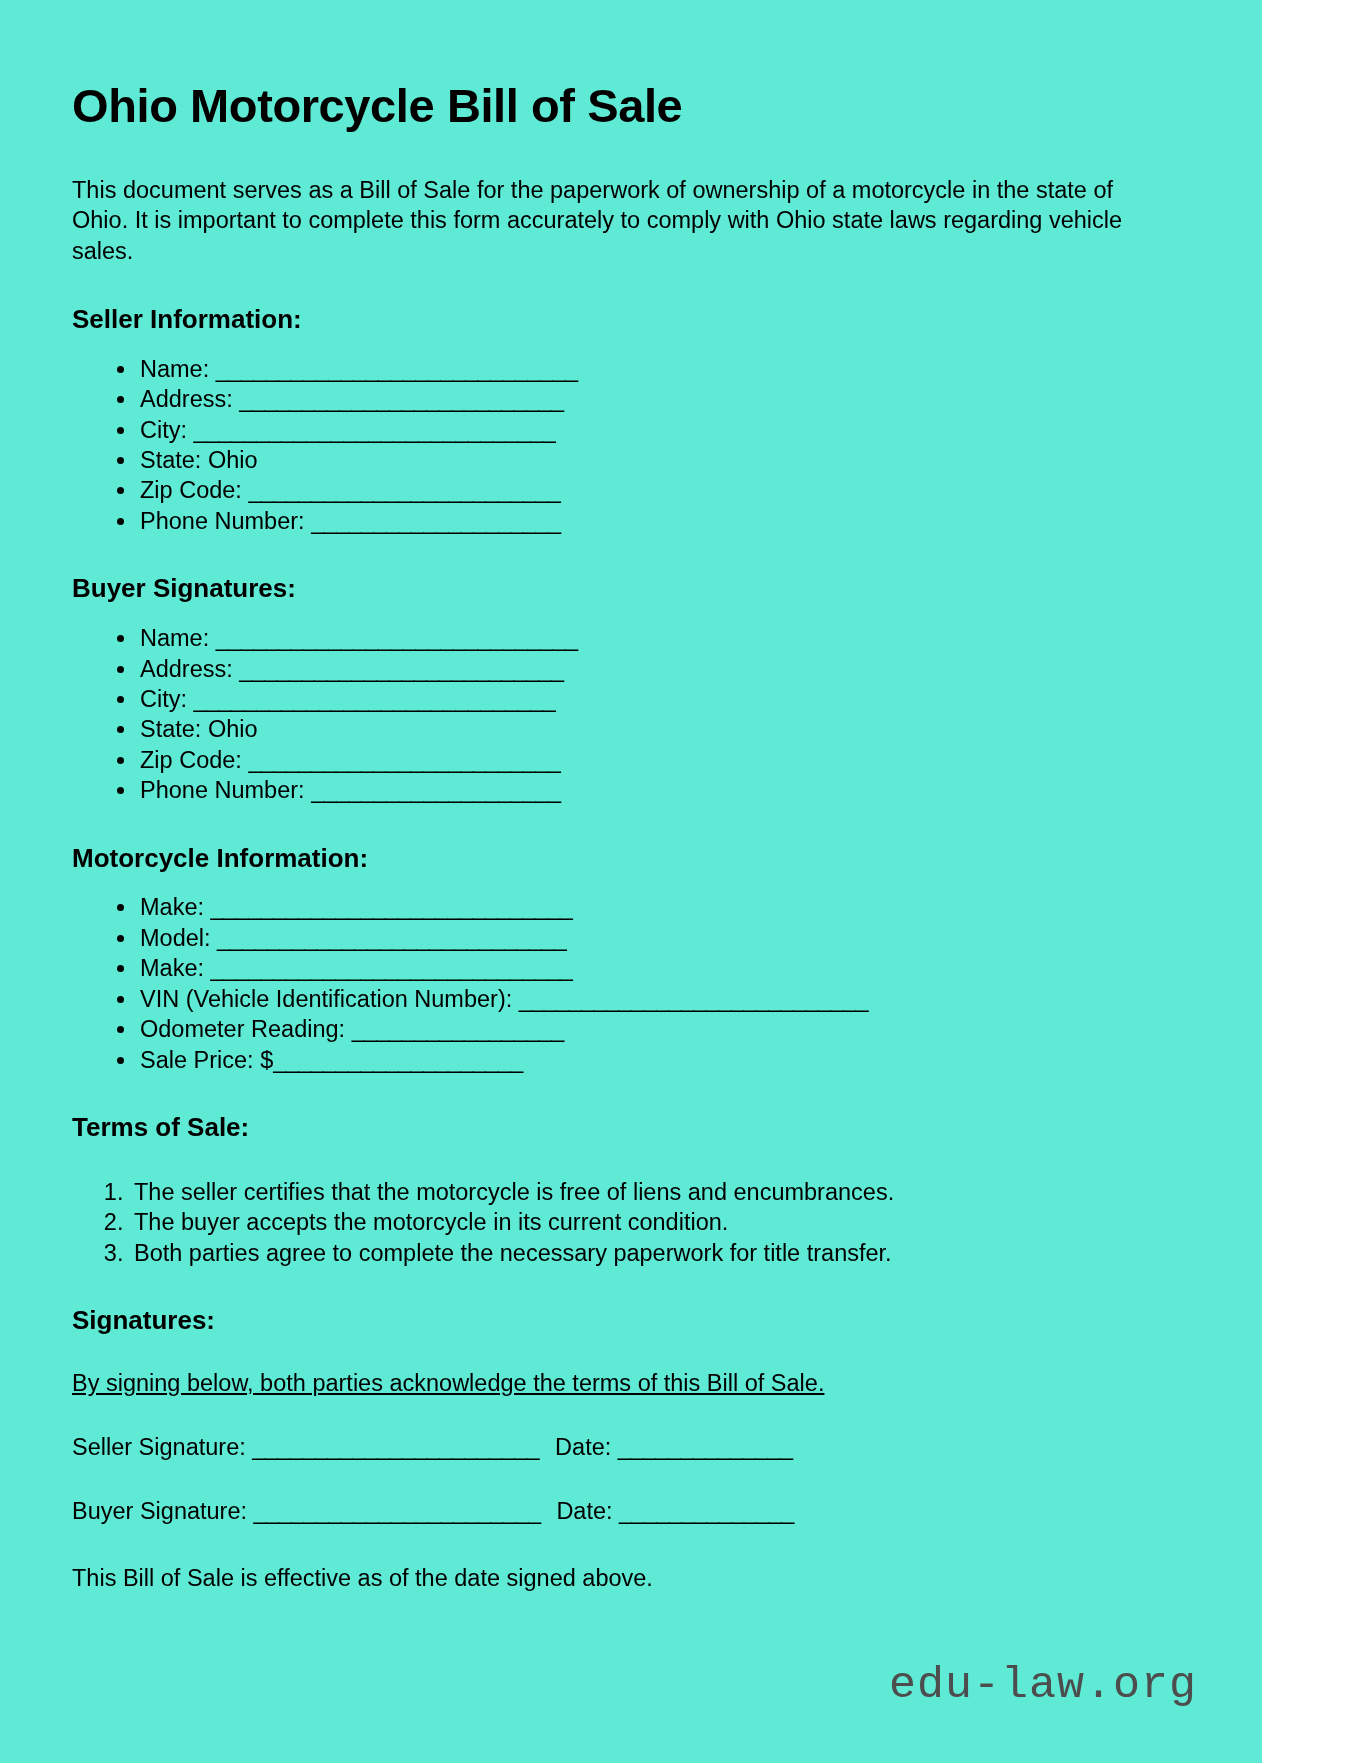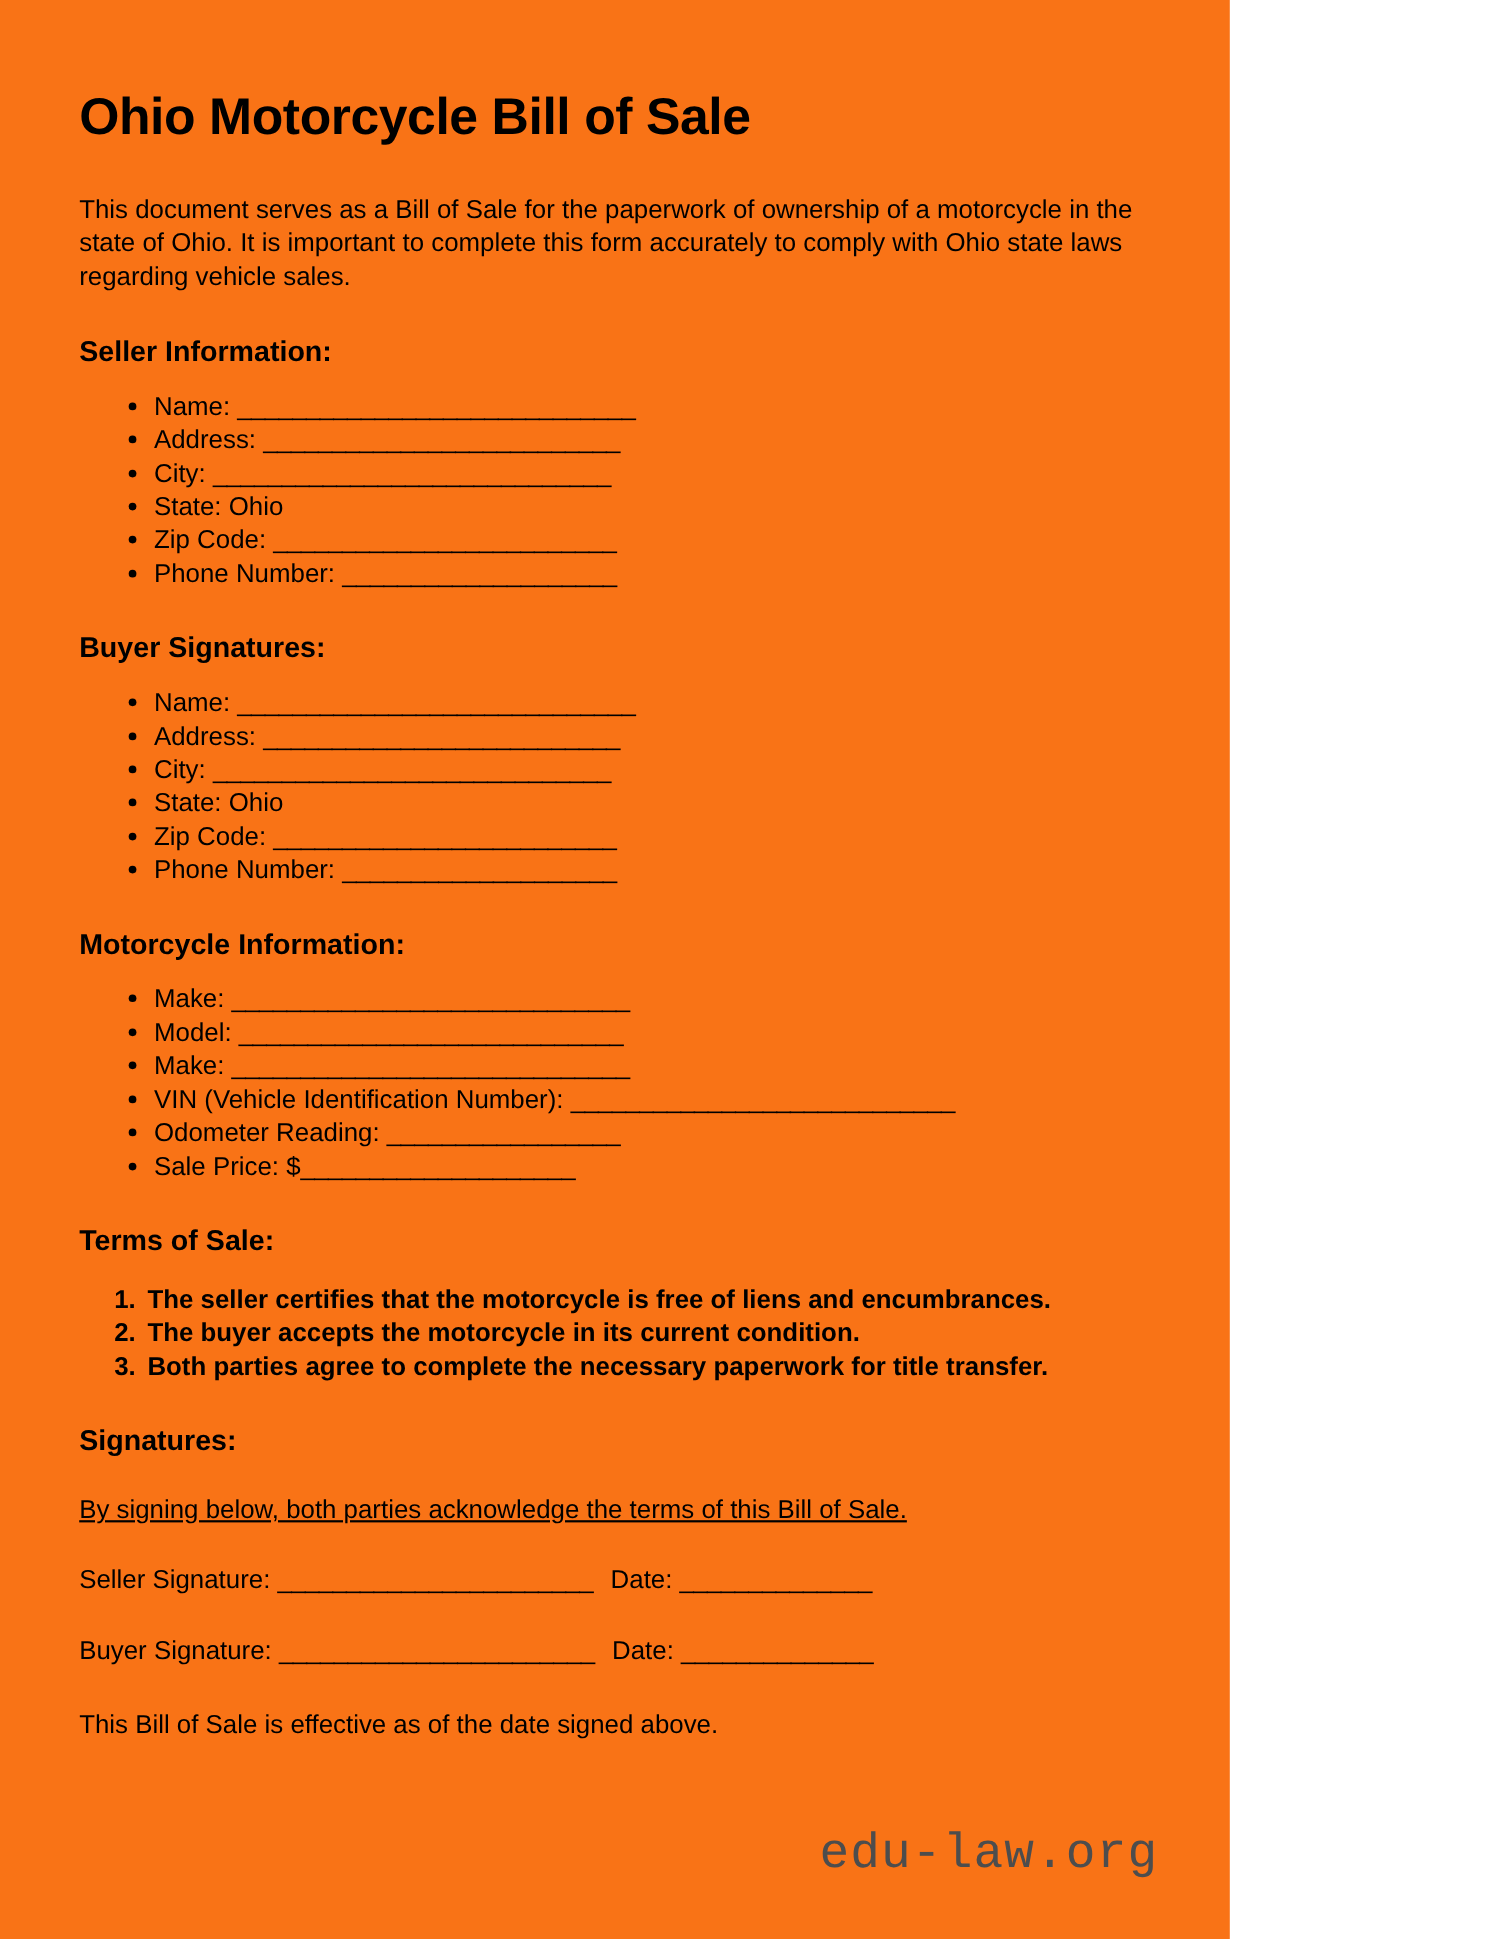--- a/index.html
+++ b/index.html
@@ -13,23 +13,23 @@
     height: 1763px;
     position: relative;
     font-family: "Liberation Sans", "DejaVu Sans", sans-serif;
     color: #000000;
     overflow: hidden;
   }
   .page {
     position: absolute;
     left: 0;
     top: 0;
-    width: 1118px;
+    width: 1262px;
     height: 1763px;
-    background: #f97316;
+    background: #5eead4;
     box-sizing: border-box;
     padding: 62px 70px 0 72px;
   }
   .doc-title {
     font-size: 47px;
     font-weight: bold;
     letter-spacing: -0.4px;
     margin: 18px 0 0 0;
     line-height: 1.12;
     font-stretch: condensed;
@@ -55,23 +55,22 @@
     font-size: 23.5px;
     line-height: 1.295;
     padding-left: 2px;
   }
   .blank {
     letter-spacing: -0.6px;
     white-space: pre;
   }
   .terms-list {
     list-style: decimal;
-    margin: 21px 0 0 0;
+    margin: 32px 0 0 0;
     padding-left: 58px;
-    font-weight: bold;
   }
   .terms-list li {
     font-size: 23.5px;
     line-height: 1.30;
     padding-left: 4px;
   }
   .para {
     font-size: 23.5px;
     line-height: 1.31;
     margin: 30px 0 0 0;

